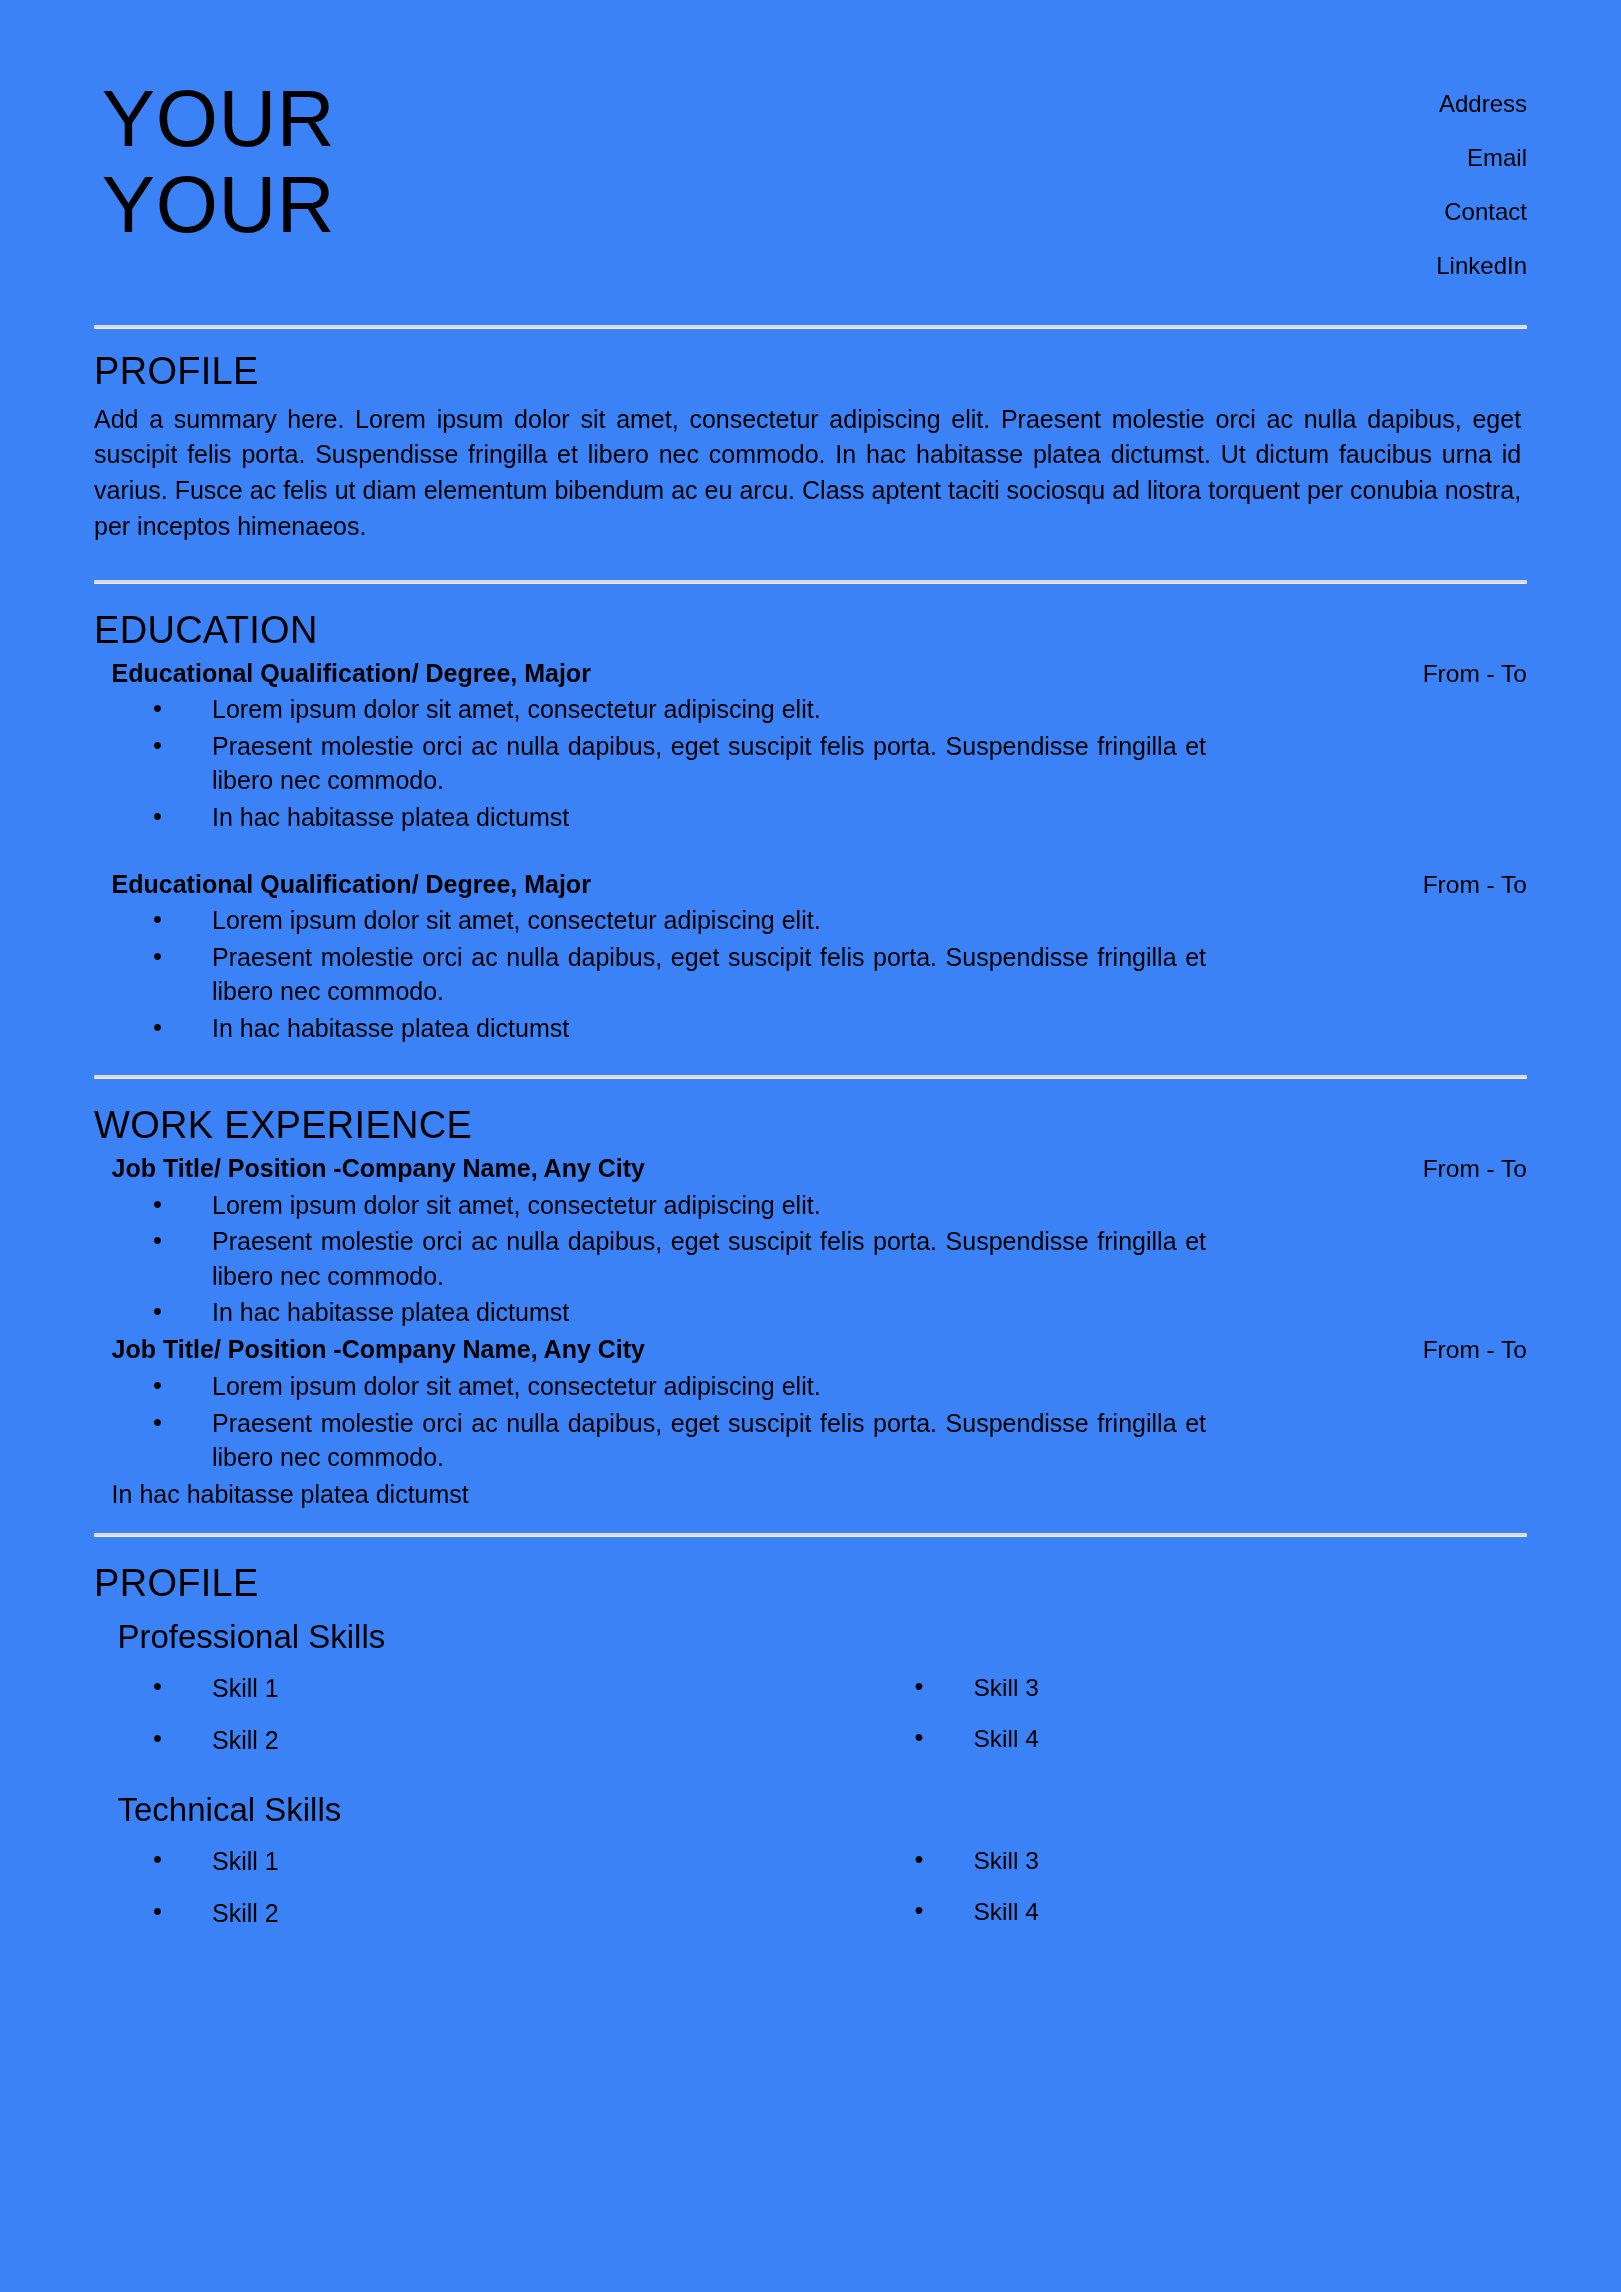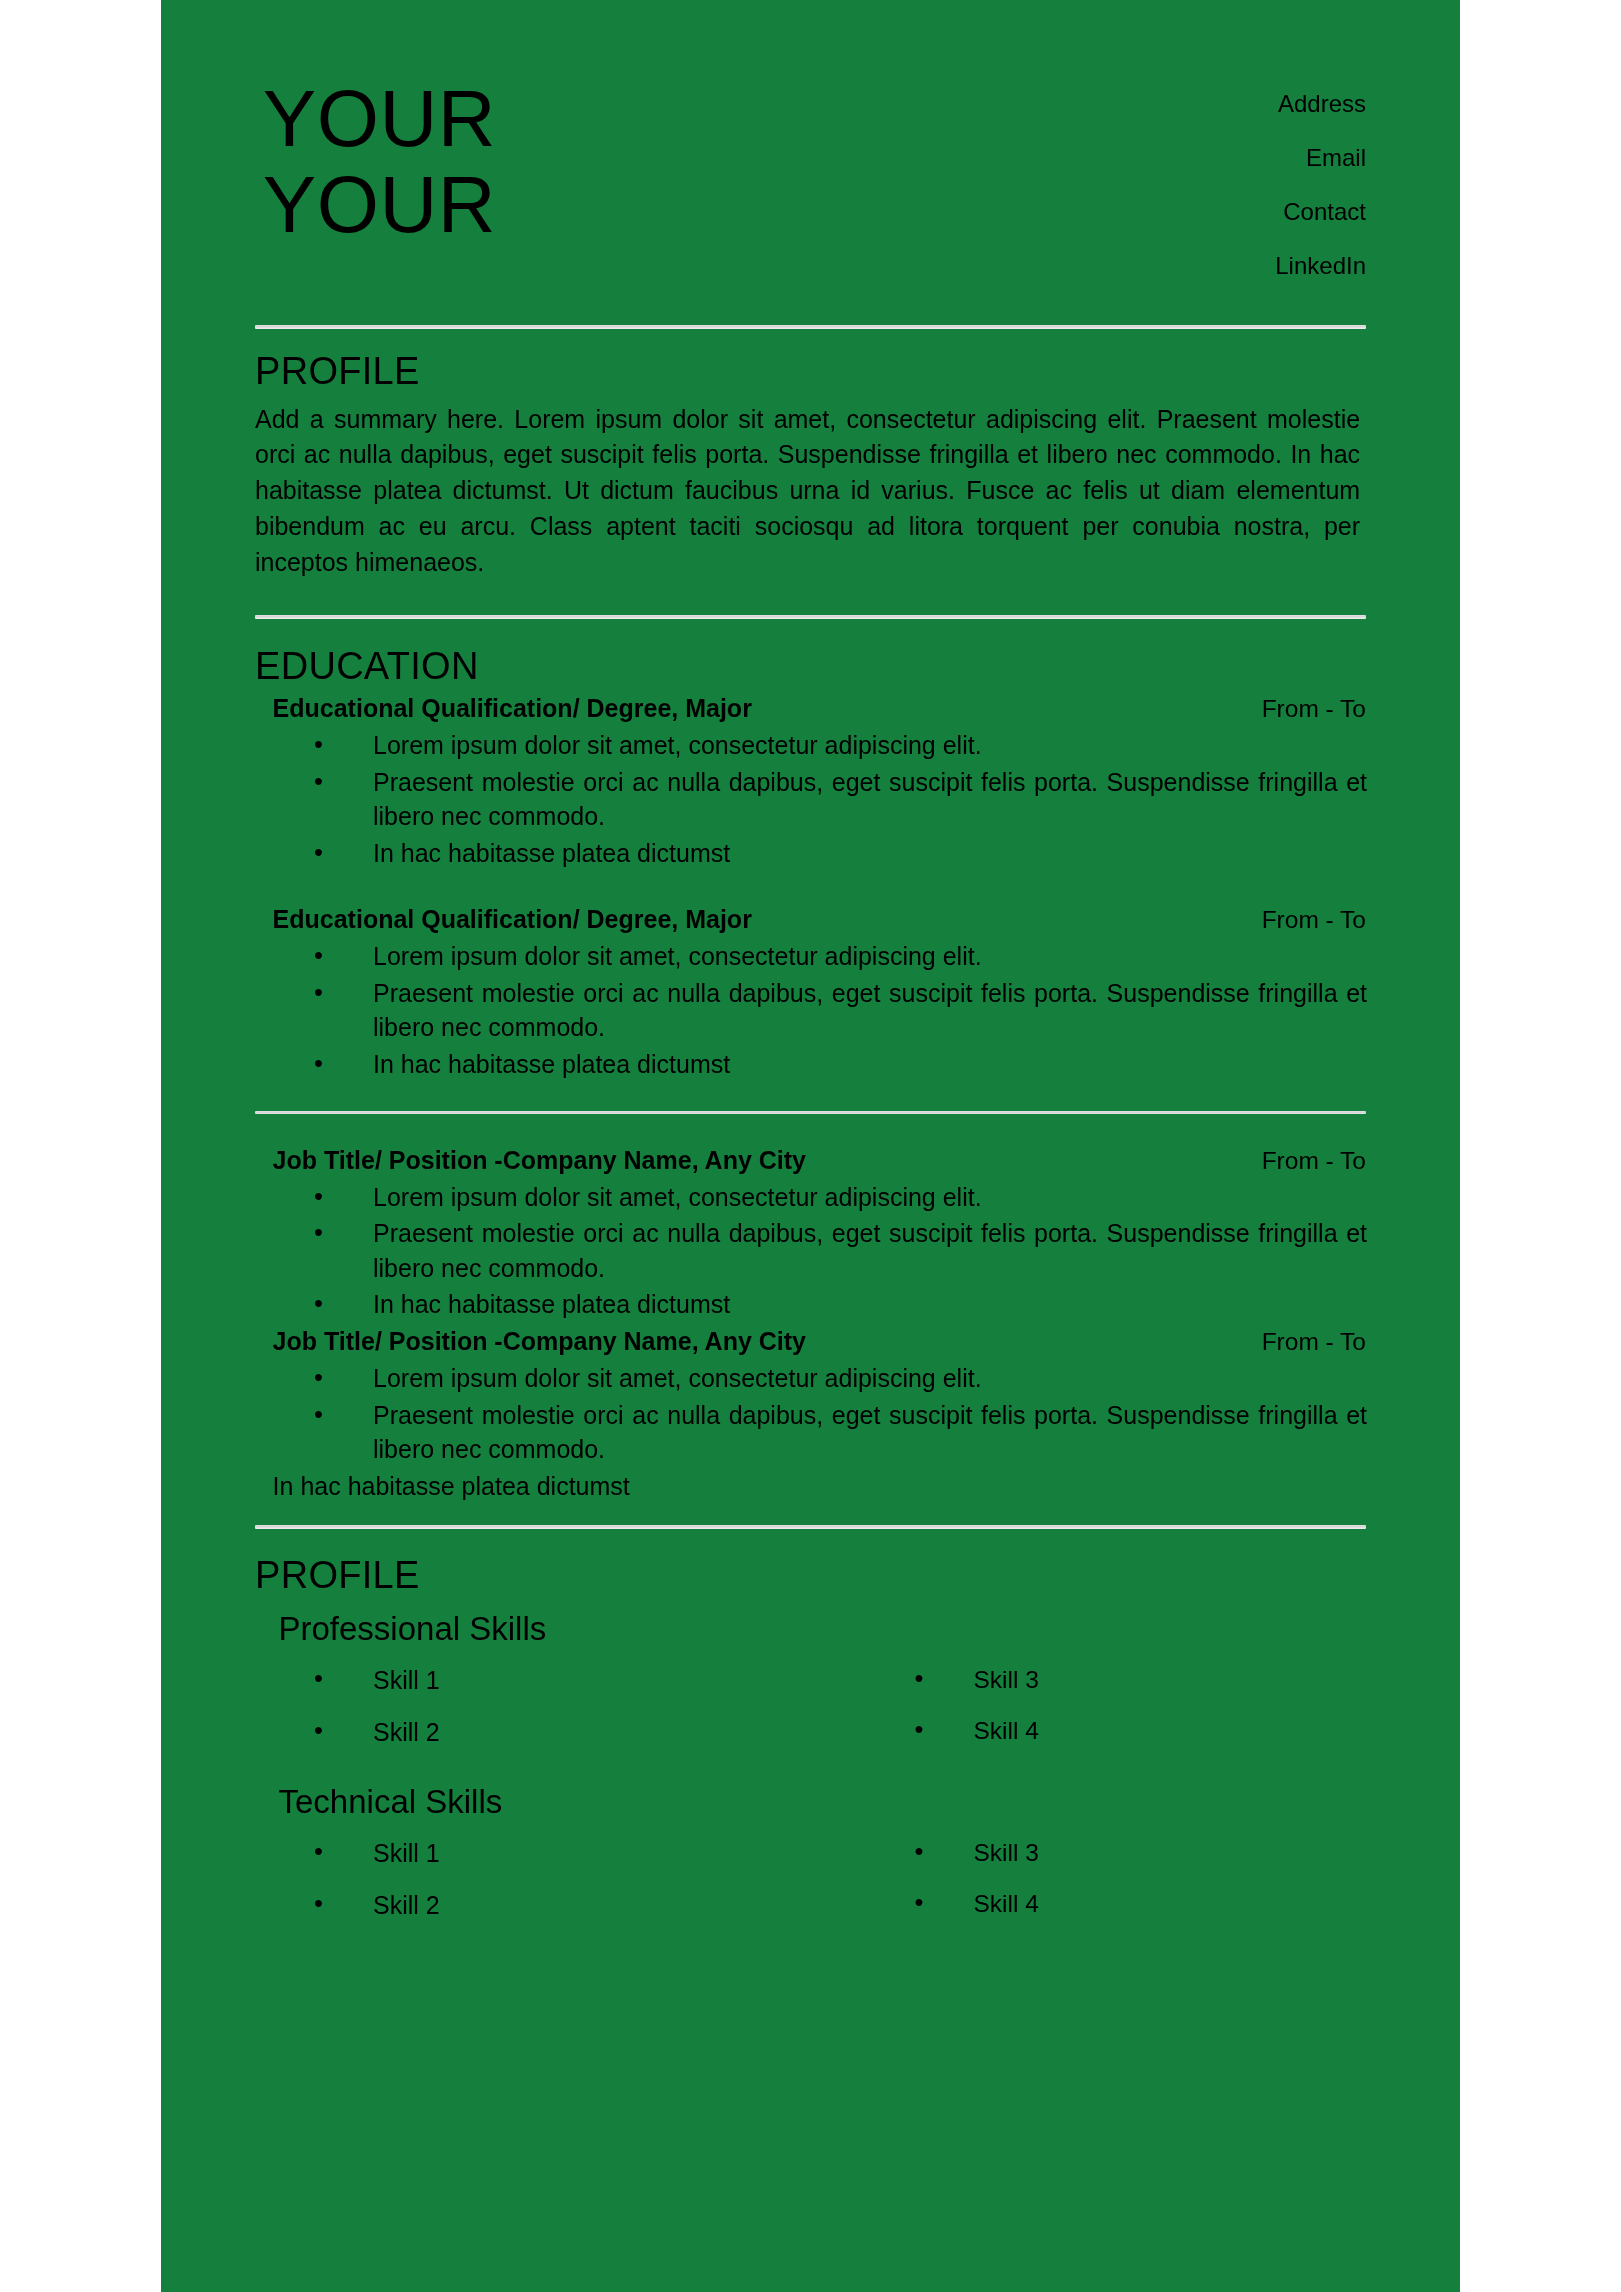--- a/index.html
+++ b/index.html
@@ -3,23 +3,23 @@
 <meta charset="utf-8">
 <style>
   html, body {
     margin: 0;
     padding: 0;
     background: #ffffff;
   }
 
   .page {
     position: relative;
-    width: 1299px;
+    width: 1621px;
     height: 2293px;
-    background: #15803d;
+    background: #3b82f6;
     margin: 0 auto;
     overflow: hidden;
     font-family: "Liberation Sans", sans-serif;
     color: #000000;
     box-sizing: border-box;
   }
 
   
   .header {
     display: flex;
@@ -263,20 +263,21 @@
         <li>Praesent molestie orci ac nulla dapibus, eget suscipit felis porta. Suspendisse fringilla et libero nec commodo.</li>
         <li class="last-line">In hac habitasse platea dictumst</li>
       </ul>
     </div>
   </div>
 
   <div style="height:27.4px"></div>
   <div class="rule"></div>
 
   <div class="section" style="padding-top:25.5px">
+    <div class="section-title">WORK EXPERIENCE</div>
 
     <div>
       <div class="entry-header">
         <div class="entry-title">Job Title/ Position -Company Name, Any City</div>
         <div class="entry-date">From - To</div>
       </div>
       <ul class="bullets">
         <li>Lorem ipsum dolor sit amet, consectetur adipiscing elit.</li>
         <li>Praesent molestie orci ac nulla dapibus, eget suscipit felis porta. Suspendisse fringilla et libero nec commodo.</li>
         <li class="last-line">In hac habitasse platea dictumst</li>

